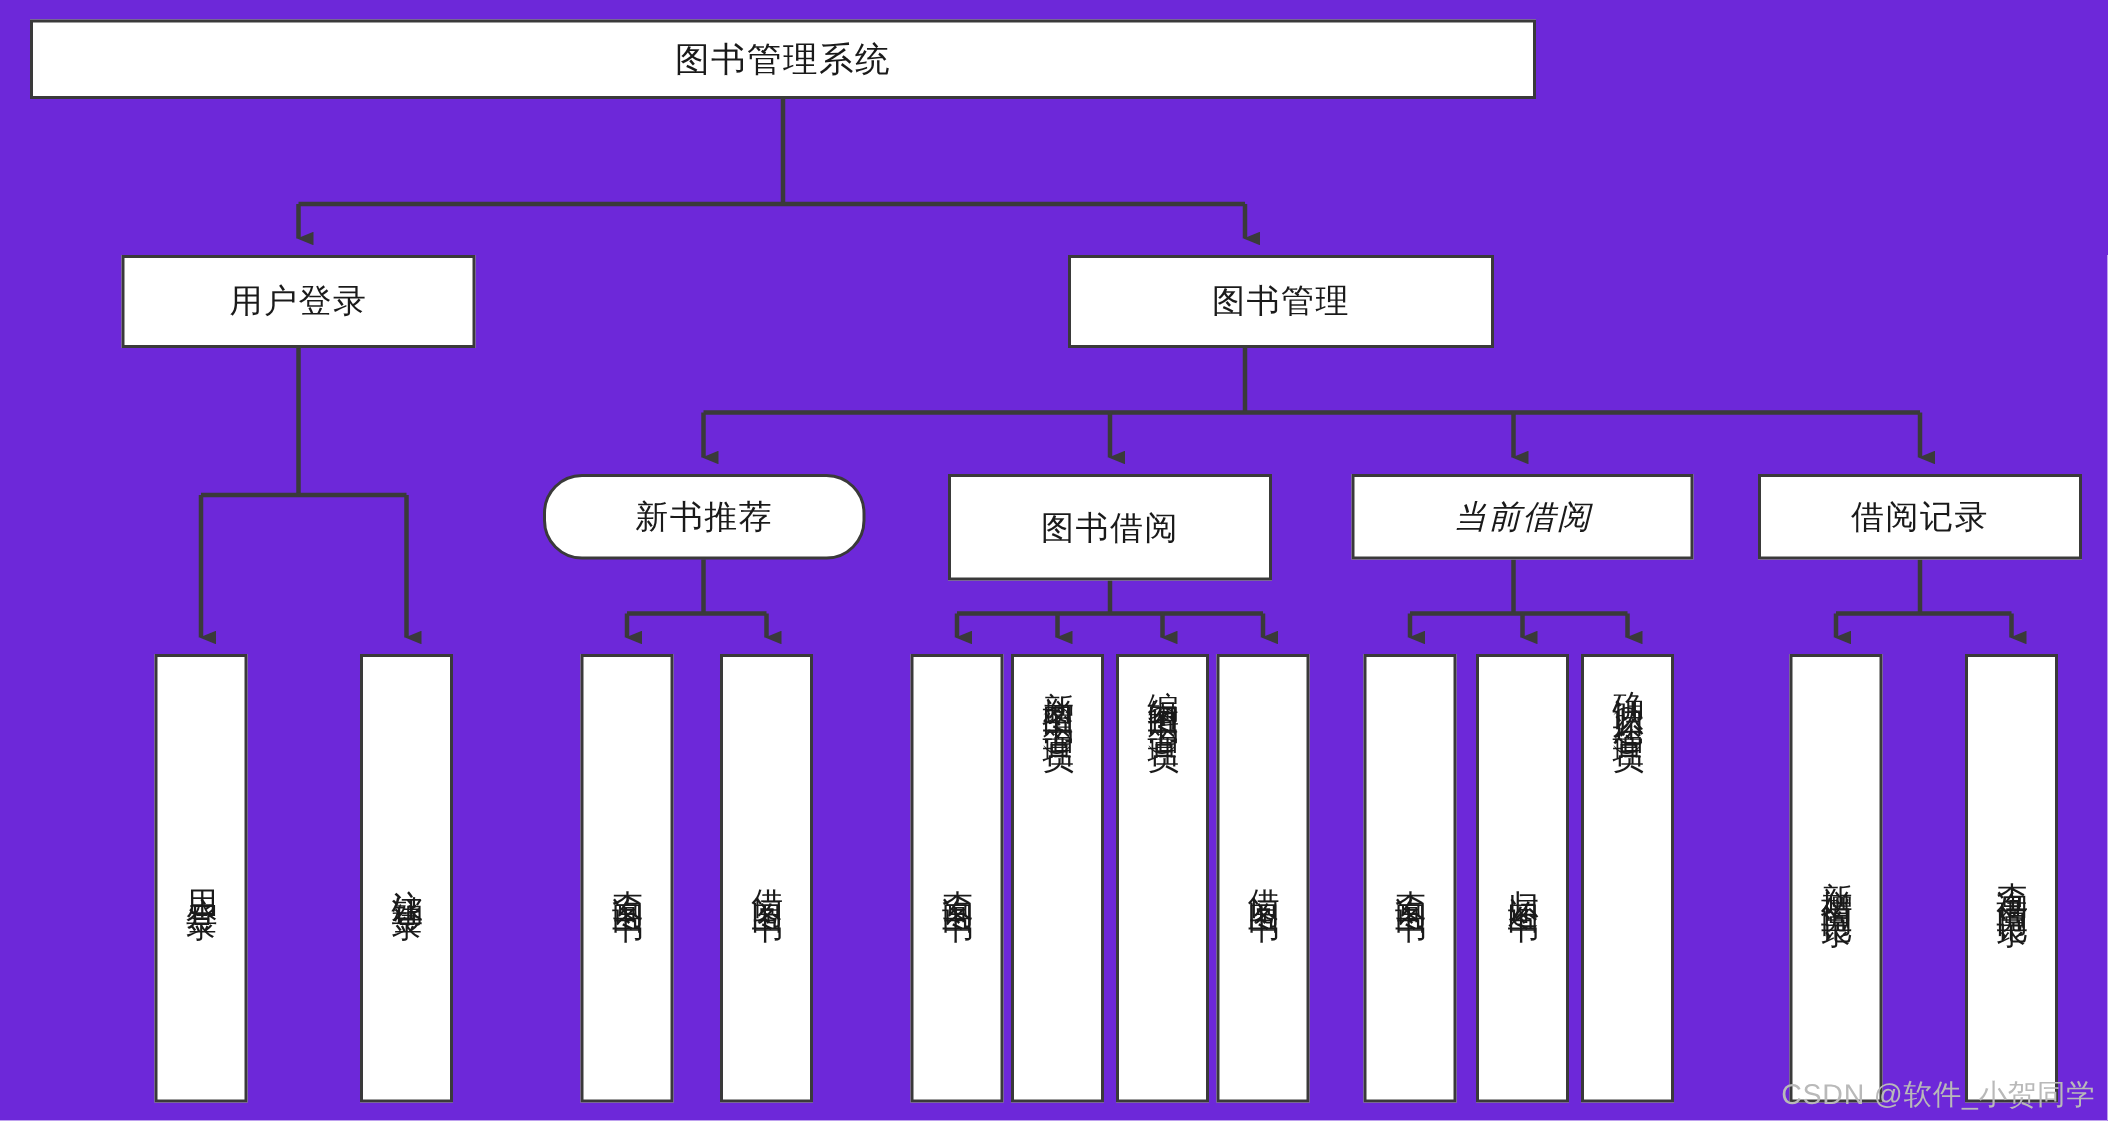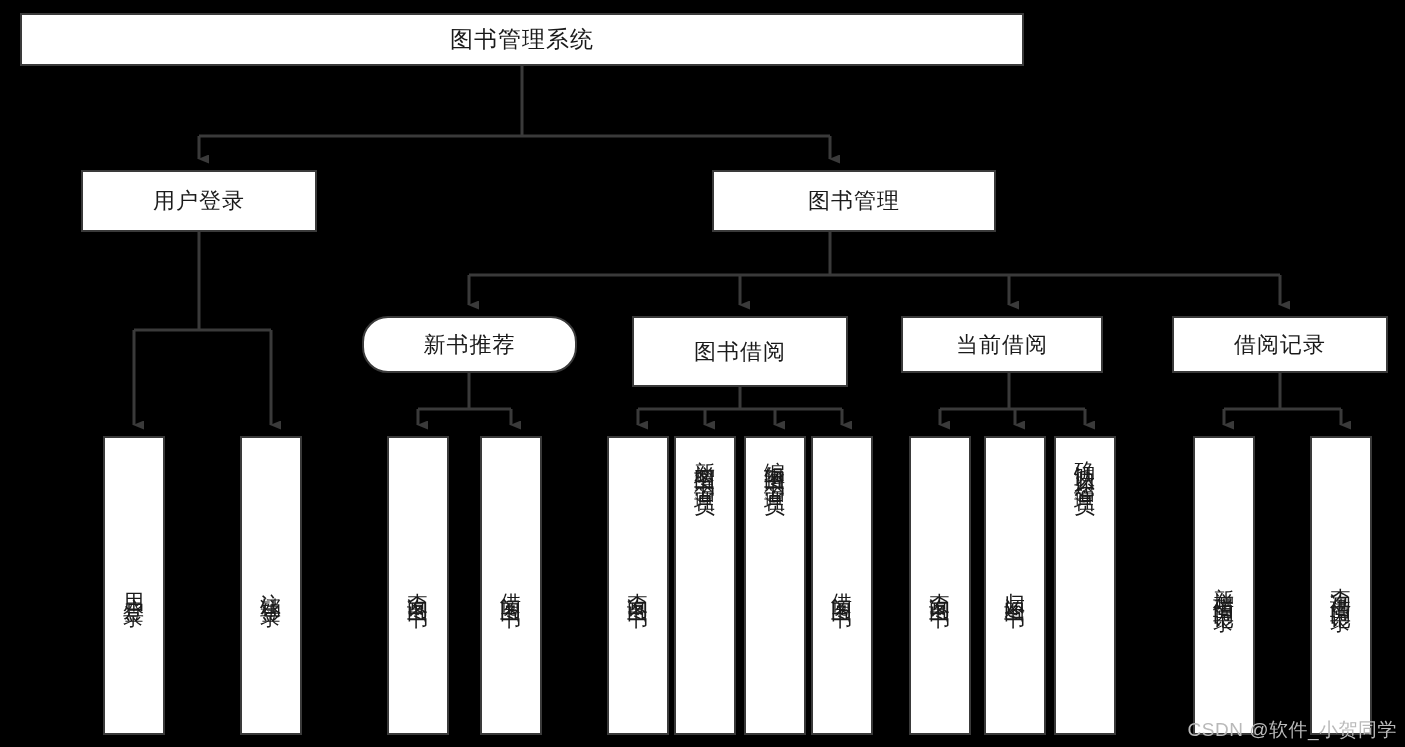--- a/index.html
+++ b/index.html
@@ -4,21 +4,21 @@
 <style>
   html,body{margin:0;padding:0;background:#ffffff;}
   body{
     font-family:"Liberation Sans","DejaVu Sans",sans-serif;
     -webkit-font-smoothing:antialiased;
   }
   #canvas{
     position:relative;
     width:1405px;
     height:747px;
-    background:#000000;
+    background:#6d28d9;
     overflow:hidden;
   }
   svg#wires{
     position:absolute;
     left:0;top:0;
     width:1405px;height:747px;
     pointer-events:none;
   }
   .node{
     position:absolute;
@@ -131,21 +131,21 @@
   <div class="node h" style="left:712px;top:170px;width:284px;height:62px;">
     <span class="label">图书管理</span>
   </div>
 
   <div class="node h" style="left:362px;top:316px;width:215px;height:57px;border-radius:26px;">
     <span class="label">新书推荐</span>
   </div>
   <div class="node h" style="left:632px;top:316px;width:216px;height:71px;">
     <span class="label">图书借阅</span>
   </div>
-  <div class="node h" style="left:901px;top:316px;width:202px;height:57px;">
+  <div class="node h" style="left:901px;top:316px;width:228px;height:57px;font-style:italic;">
     <span class="label">当前借阅</span>
   </div>
   <div class="node h" style="left:1172px;top:316px;width:216px;height:57px;">
     <span class="label">借阅记录</span>
   </div>
 
   <div class="node v mid" style="left:103px;top:436px;width:62px;height:299px;">
     <span class="label">用户登录</span>
   </div>
   <div class="node v mid" style="left:240px;top:436px;width:62px;height:299px;">

